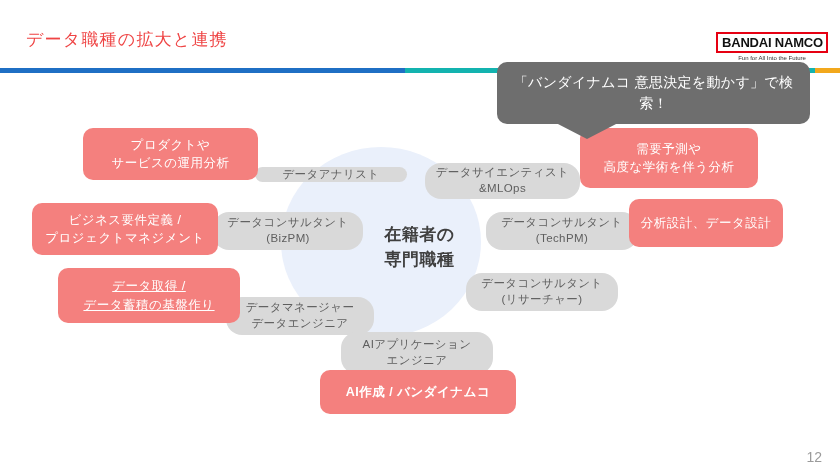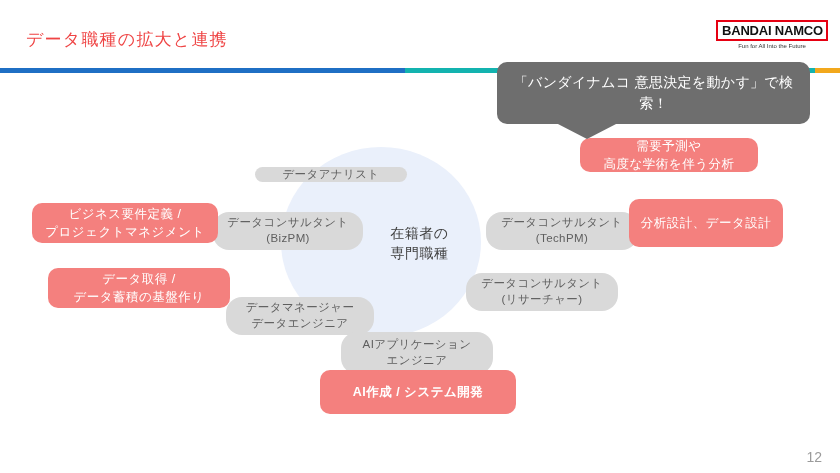--- a/index.html
+++ b/index.html
@@ -67,20 +67,21 @@
     position: absolute;
     right: 12px;
     top: 20px;
     width: 112px;
     text-align: center;
   }
   .logo-box {
     border: 2px solid #e60012;
     padding: 2px 4px 1px 4px;
     background: #ffffff;
+    margin-top: 12px;
   }
   .logo-word {
     font-size: 13px;
     font-weight: bold;
     color: #111111;
     letter-spacing: -0.2px;
     line-height: 1.05;
     white-space: nowrap;
   }
   .logo-tag {
@@ -99,24 +100,25 @@
     height: 190px;
     border-radius: 50%;
     background: #eaf0fb;
   }
   .center-label {
     position: absolute;
     left: 352px;
     top: 223px;
     width: 135px;
     text-align: center;
-    font-size: 14px;
+    font-size: 17px;
     color: #3f3f3f;
     line-height: 1.45;
     letter-spacing: 0.5px;
+    font-weight: bold;
   }
 
   
   .pill {
     position: absolute;
     background: #d9d9d9;
     border-radius: 16px;
     color: #5e5e5e;
     font-size: 11.5px;
     line-height: 1.35;
@@ -205,41 +207,43 @@
       <div class="logo-word">BANDAI NAMCO</div>
     </div>
     <div class="logo-tag">Fun for All Into the Future</div>
   </div>
 
   <div class="center-ellipse"></div>
   <div class="center-label">在籍者の<br>専門職種</div>
 
   <div class="pill" style="left:255px; top:167px; width:152px; height:15px;">データアナリスト</div>
 
+  <div class="pill" style="left:425px; top:163px; width:155px; height:36px;">データサイエンティスト<br>&amp;MLOps</div>
 
   <div class="pill" style="left:213px; top:212px; width:150px; height:38px;">データコンサルタント<br>(BizPM)</div>
 
   <div class="pill" style="left:486px; top:212px; width:152px; height:38px;">データコンサルタント<br>(TechPM)</div>
 
   <div class="pill" style="left:226px; top:273px; width:148px; height:38px;margin-top:24px;">データマネージャー<br>データエンジニア</div>
 
   <div class="pill" style="left:466px; top:273px; width:152px; height:38px;">データコンサルタント<br>(リサーチャー)</div>
 
   <div class="pill" style="left:341px; top:332px; width:152px; height:42px;">AIアプリケーション<br>エンジニア</div>
 
-
-  <div class="skill" style="left:32px; top:203px; width:186px; height:40px;">ビジネス要件定義 /<br>プロジェクトマネジメント</div>
-
-  <div class="skill" style="left:48px; top:268px; width:182px; height:40px;">データ取得 /<br>データ蓄積の基盤作り</div>
-
-  <div class="skill" style="left:580px; top:128px; width:178px; height:34px;margin-top:10px;">需要予測や<br>高度な学術を伴う分析</div>
+  <div class="skill" style="left:83px; top:128px; width:175px; height:52px;">プロダクトや<br>サービスの運用分析</div>
+
+  <div class="skill" style="left:32px; top:203px; width:186px; height:52px;">ビジネス要件定義 /<br>プロジェクトマネジメント</div>
+
+  <div class="skill" style="left:58px; top:268px; width:182px; height:55px;text-decoration:underline;">データ取得 /<br>データ蓄積の基盤作り</div>
+
+  <div class="skill" style="left:580px; top:128px; width:178px; height:60px;">需要予測や<br>高度な学術を伴う分析</div>
 
   <div class="skill" style="left:629px; top:199px; width:154px; height:48px;">分析設計、データ設計</div>
 
 
-  <div class="skill bold" style="left:320px; top:370px; width:196px; height:44px;">AI作成 / システム開発</div>
+  <div class="skill bold" style="left:320px; top:370px; width:196px; height:44px;">AI作成 / バンダイナムコ</div>
 
   <div class="callout">「バンダイナムコ 意思決定を動かす」で検索！</div>
   <div class="callout-tail"></div>
 
   <div class="page-number">12</div>
 
 </div>
 
 </body></html>

